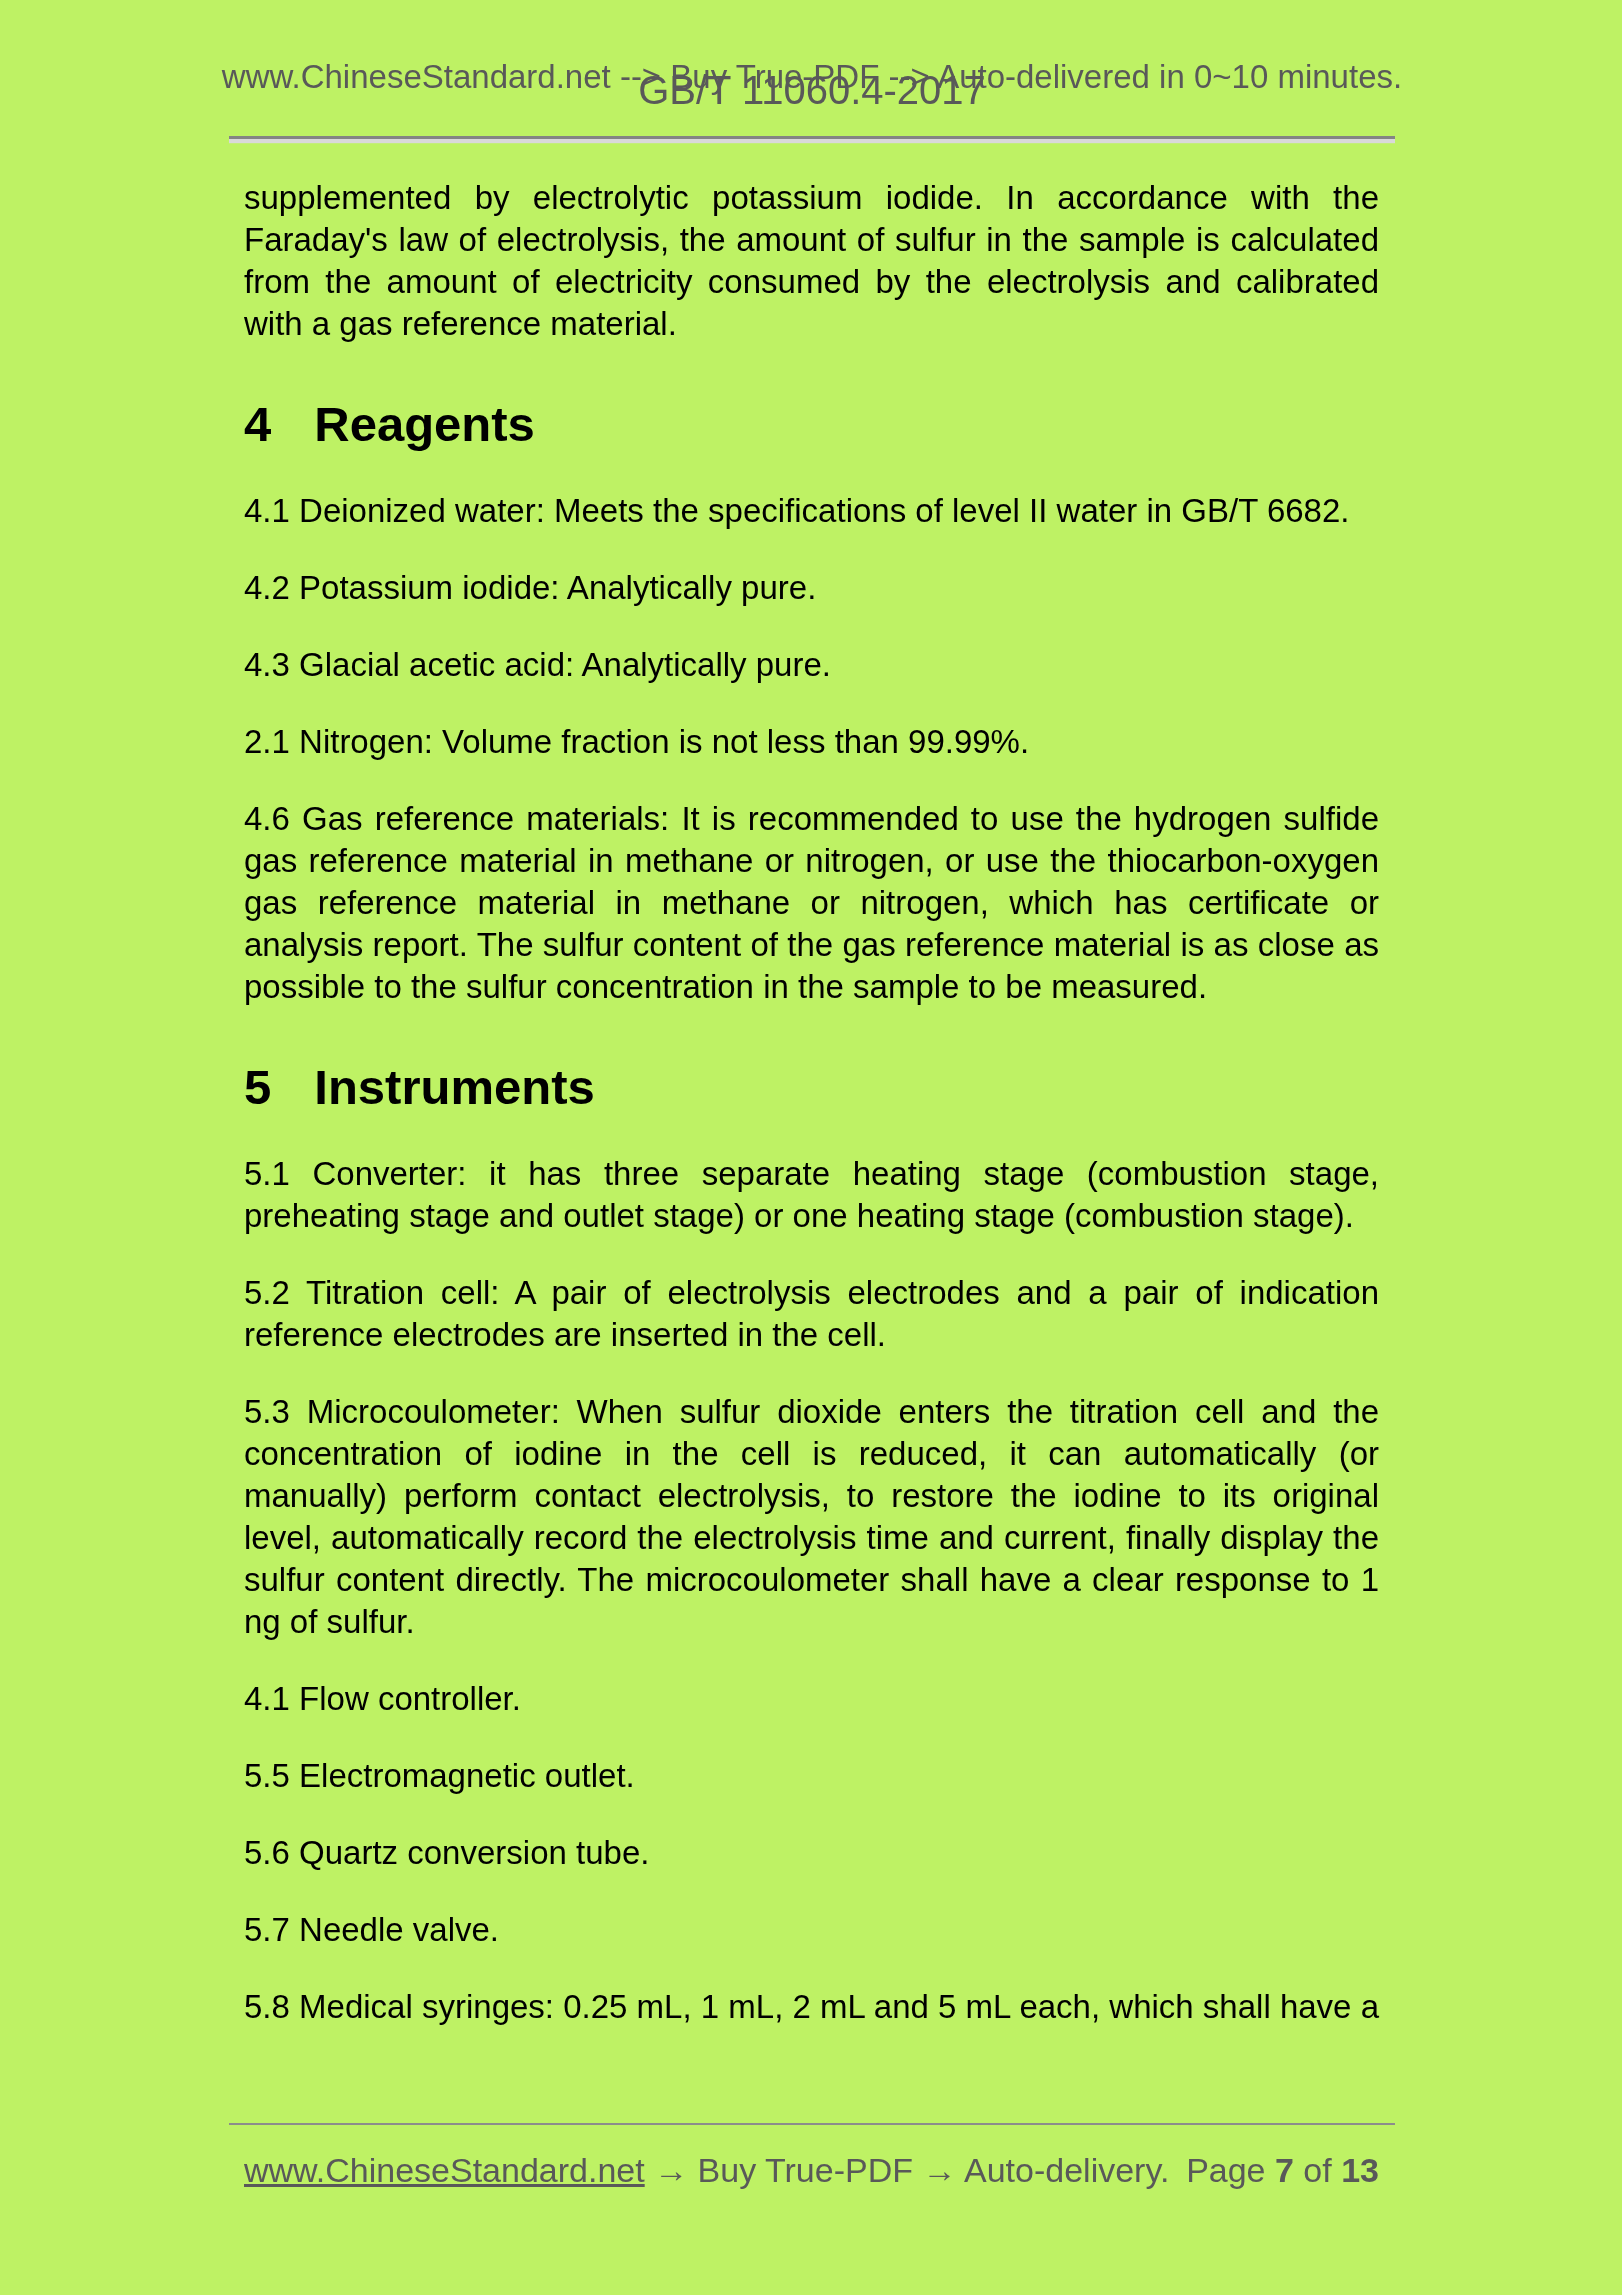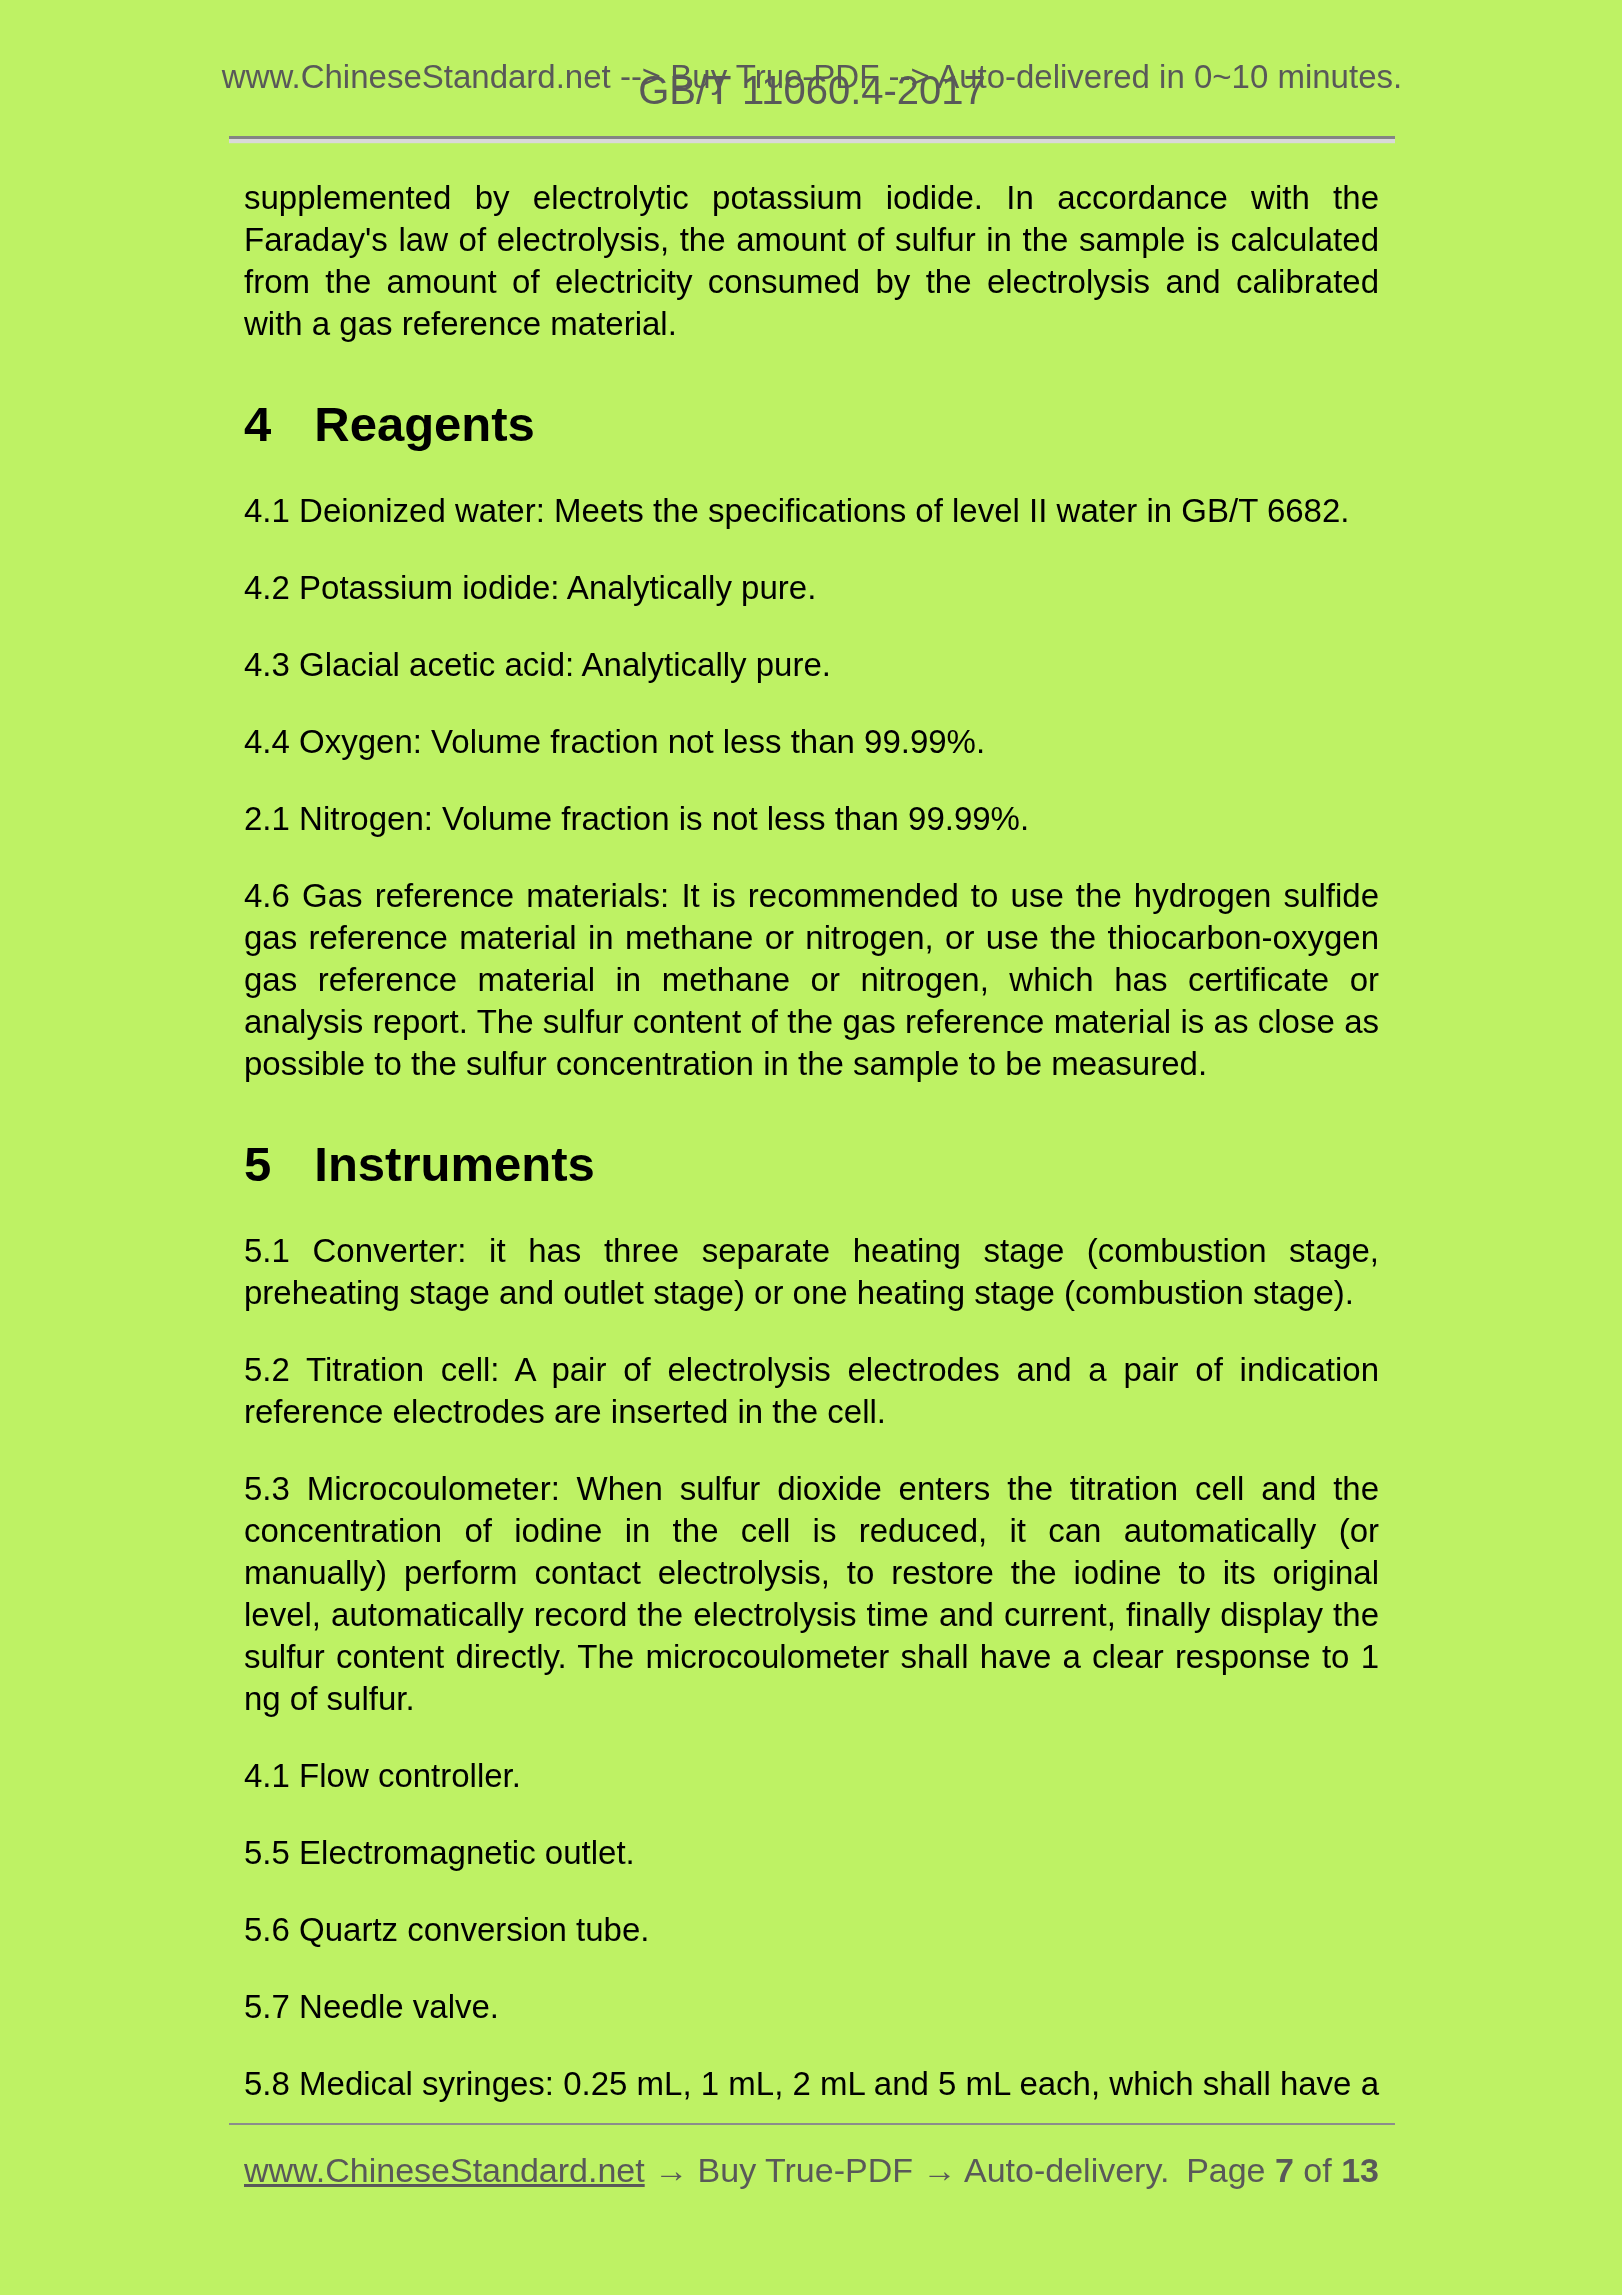--- a/index.html
+++ b/index.html
@@ -105,21 +105,20 @@
 
     <p class="para">supplemented by electrolytic potassium iodide. In accordance with the Faraday's law of electrolysis, the amount of sulfur in the sample is calculated from the amount of electricity consumed by the electrolysis and calibrated with a gas reference material.</p>
 
     <div class="sec-heading">
       <span class="sec-num">4</span><span class="sec-title">Reagents</span>
     </div>
 
     <p class="para"><b>4.1</b> <span>Deionized water: Meets the specifications of level II water in GB/T 6682.</span></p>
     <p class="para"><b>4.2</b> <span>Potassium iodide: Analytically pure.</span></p>
     <p class="para"><b>4.3</b> <span>Glacial acetic acid: Analytically pure.</span></p>
-    <p class="para"><b>4.4</b> <span>Oxygen: Volume fraction not less than 99.99%.</span></p>
     <p class="para"><b>2.1</b> <span>Nitrogen: Volume fraction is not less than 99.99%.</span></p>
     <p class="para"><b>4.6</b> <span>Gas reference materials: It is recommended to use the hydrogen sulfide gas reference material in methane or nitrogen, or use the thiocarbon-oxygen gas reference material in methane or nitrogen, which has certificate or analysis report. The sulfur content of the gas reference material is as close as possible to the sulfur concentration in the sample to be measured.</span></p>
 
     <div class="sec-heading">
       <span class="sec-num">5</span><span class="sec-title">Instruments</span>
     </div>
 
     <p class="para"><b>5.1</b> <span>Converter: it has three separate heating stage (combustion stage, preheating stage and outlet stage) or one heating stage (combustion stage).</span></p>
     <p class="para"><b>5.2</b> <span>Titration cell: A pair of electrolysis electrodes and a pair of indication reference electrodes are inserted in the cell.</span></p>
     <p class="para"><b>5.3</b> <span>Microcoulometer: When sulfur dioxide enters the titration cell and the concentration of iodine in the cell is reduced, it can automatically (or manually) perform contact electrolysis, to restore the iodine to its original level, automatically record the electrolysis time and current, finally display the sulfur content directly. The microcoulometer shall have a clear response to 1 ng of sulfur.</span></p>

